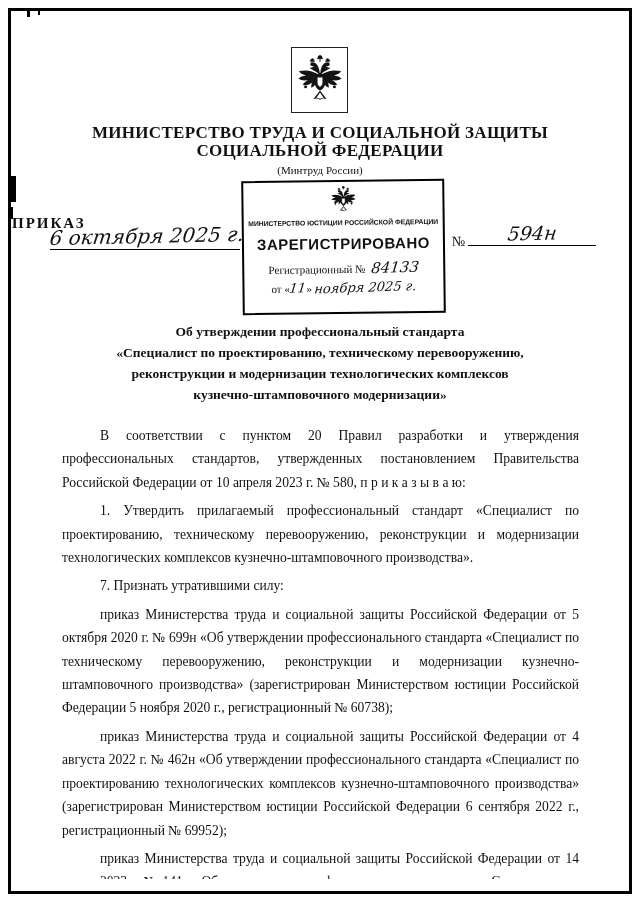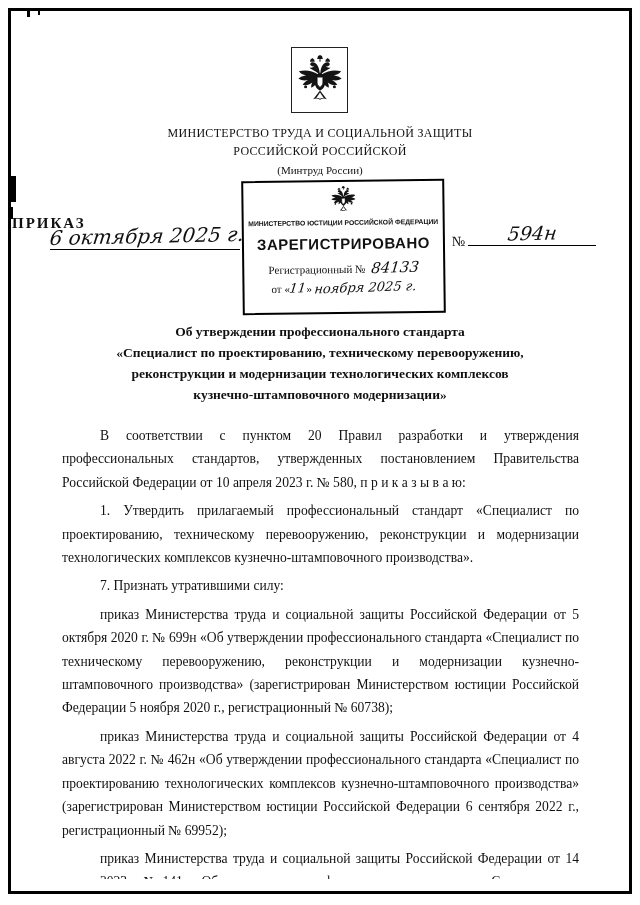--- a/index.html
+++ b/index.html
@@ -10,21 +10,21 @@
   .artifact { position:absolute; background:#000; }
   .a1 { left:8px; top:176px; width:8px; height:26px; }
   .a2 { left:8px; top:207px; width:5px; height:12px; }
   .a3 { left:27px; top:8px; width:3px; height:9px; }
   .a4 { left:38px; top:8px; width:2px; height:7px; }
 
   .emblem-box { position:absolute; left:291px; top:47px; width:57px; height:66px; border:1px solid #222; display:flex; align-items:center; justify-content:center; }
   .emblem-box svg { width:48px; height:56px; }
 
   .ministry { position:absolute; left:0; top:124px; width:640px; text-align:center; }
-  .m1,.m2 { font-weight:normal; font-size:12px; line-height:18px; letter-spacing:0.3px; }
+  .m1,.m2 { font-weight:bold; font-size:17px; line-height:18px; letter-spacing:0.3px; }
   .m3 { font-size:11px; line-height:17px; margin-top:2px; }
 
   .prikaz { position:absolute; left:0; top:215px; width:640px; text-align:left; font-weight:bold; font-size:15px; letter-spacing:2px;padding-left:12px; }
 
   .hand { font-family:"DejaVu Serif", serif; font-style:italic; display:inline-block; transform:skewX(-8deg) rotate(-1.2deg); white-space:nowrap; }
 
   .date-field { position:absolute; left:50px; top:224px; width:190px; text-align:center; border-bottom:1.5px solid #000; padding-bottom:1px; }
   .date-field .hand { font-size:20px; }
   .num-label { position:absolute; left:452px; top:234px; font-size:14px; }
   .num-field { position:absolute; left:468px; top:222px; width:128px; text-align:center; border-bottom:1.5px solid #000; padding-bottom:1px; }
@@ -79,21 +79,21 @@
   <div class="artifact a4"></div>
 
   <div class="emblem-box">
     <svg>
         <use href="#eagle"></use>
       </svg>
   </div>
 
   <div class="ministry">
     <div class="m1">МИНИСТЕРСТВО ТРУДА И СОЦИАЛЬНОЙ ЗАЩИТЫ</div>
-    <div class="m2">РОССИЙСКОЙ РОССИЙСКОЙ</div>
+    <div class="m2">СОЦИАЛЬНОЙ ФЕДЕРАЦИИ</div>
     <div class="m3">(Минтруд России)</div>
   </div>
 
   <div class="prikaz">ПРИКАЗ</div>
 
   <div class="date-field">
     <span class="hand">6 октября 2025 г.</span>
   </div>
   <div class="num-label">№</div>
   <div class="num-field">
@@ -110,21 +110,21 @@
       <span>Регистрационный №</span>
       <span class="hand">84133</span>
     </div>
     <div class="s-date">
       <span>от «</span><span class="hand">11</span><span>»</span>
       <span class="hand">ноября 2025 г.</span>
     </div>
   </div>
 
   <div class="doc-title">
-    <div>Об утверждении профессионального стандарта</div>
+    <div>Об утверждении профессиональный стандарта</div>
     <div>«Специалист по проектированию, техническому перевооружению,</div>
     <div>реконструкции и модернизации технологических комплексов</div>
     <div>кузнечно-штамповочного модернизации»</div>
   </div>
 
   <div class="body-text">
     <p>В соответствии с пунктом 20 Правил разработки и утверждения профессиональных стандартов, утвержденных постановлением Правительства Российской Федерации от 10 апреля 2023 г. № 580, п р и к а з ы в а ю:</p>
     <p>1. Утвердить прилагаемый профессиональный стандарт «Специалист по проектированию, техническому перевооружению, реконструкции и модернизации технологических комплексов кузнечно-штамповочного производства».</p>
     <p>7. Признать утратившими силу:</p>
     <p>приказ Министерства труда и социальной защиты Российской Федерации от 5 октября 2020 г. № 699н «Об утверждении профессионального стандарта «Специалист по техническому перевооружению, реконструкции и модернизации кузнечно-штамповочного производства» (зарегистрирован Министерством юстиции Российской Федерации 5 ноября 2020 г., регистрационный № 60738);</p>

